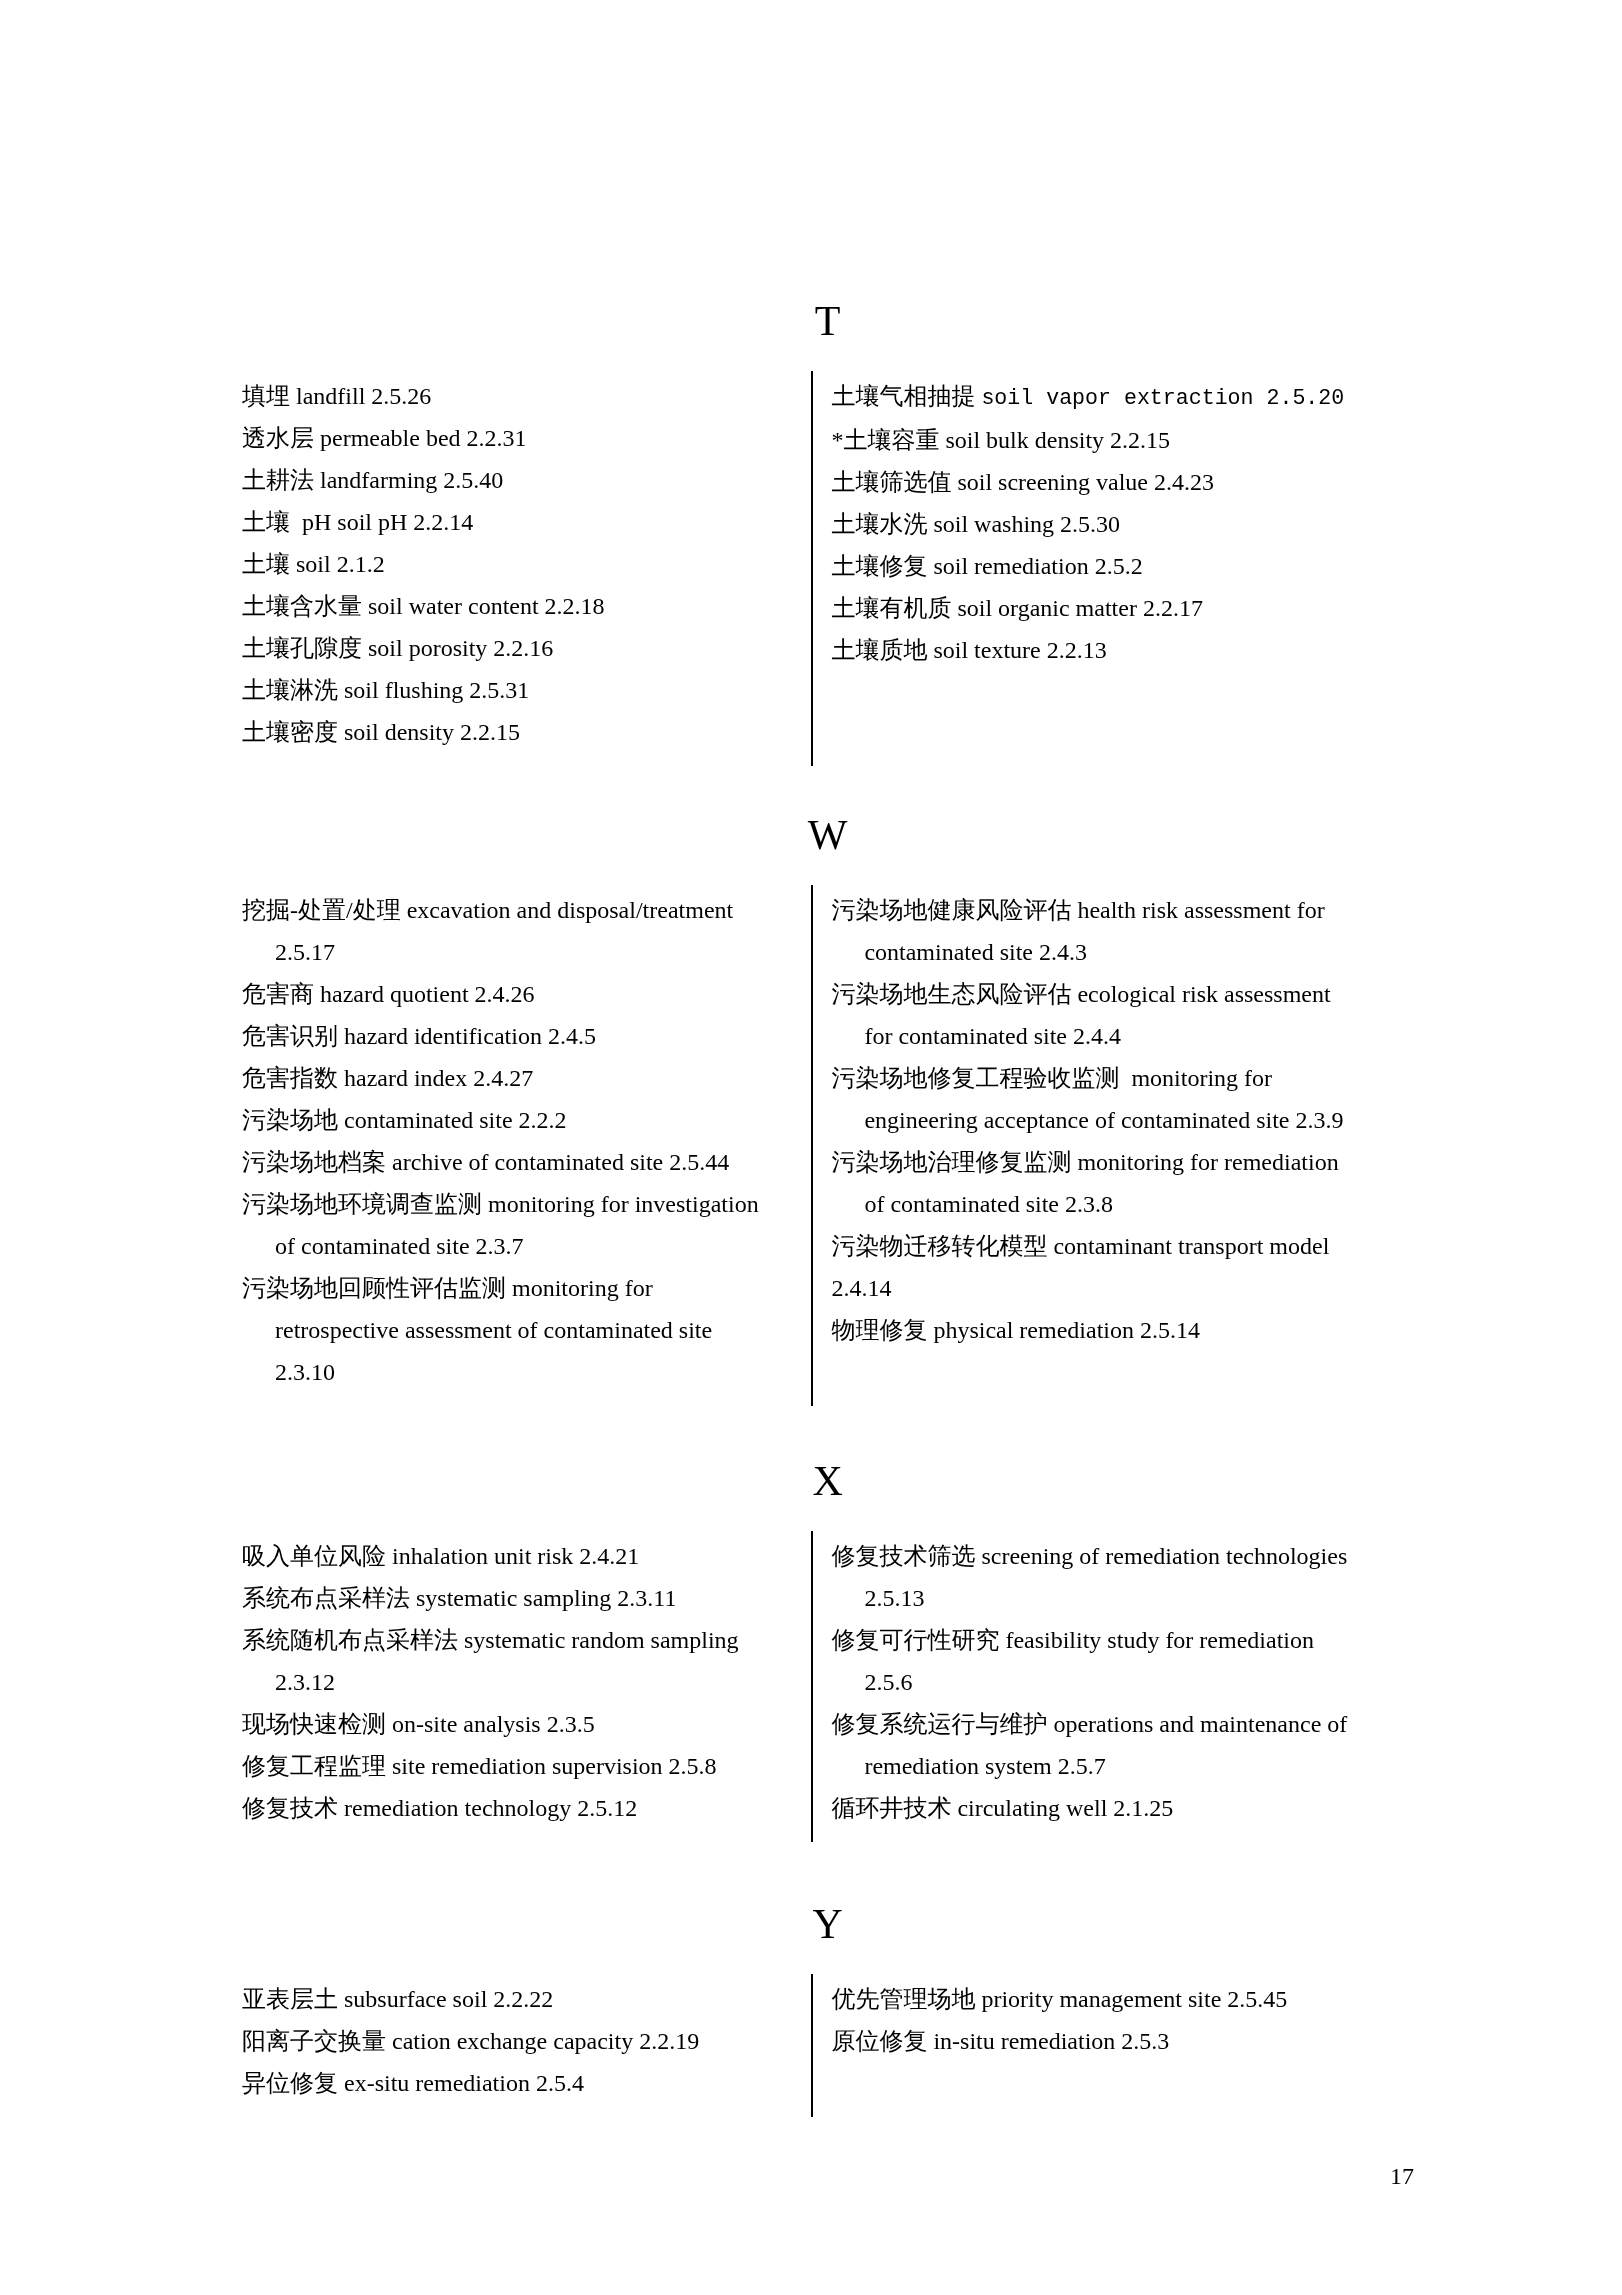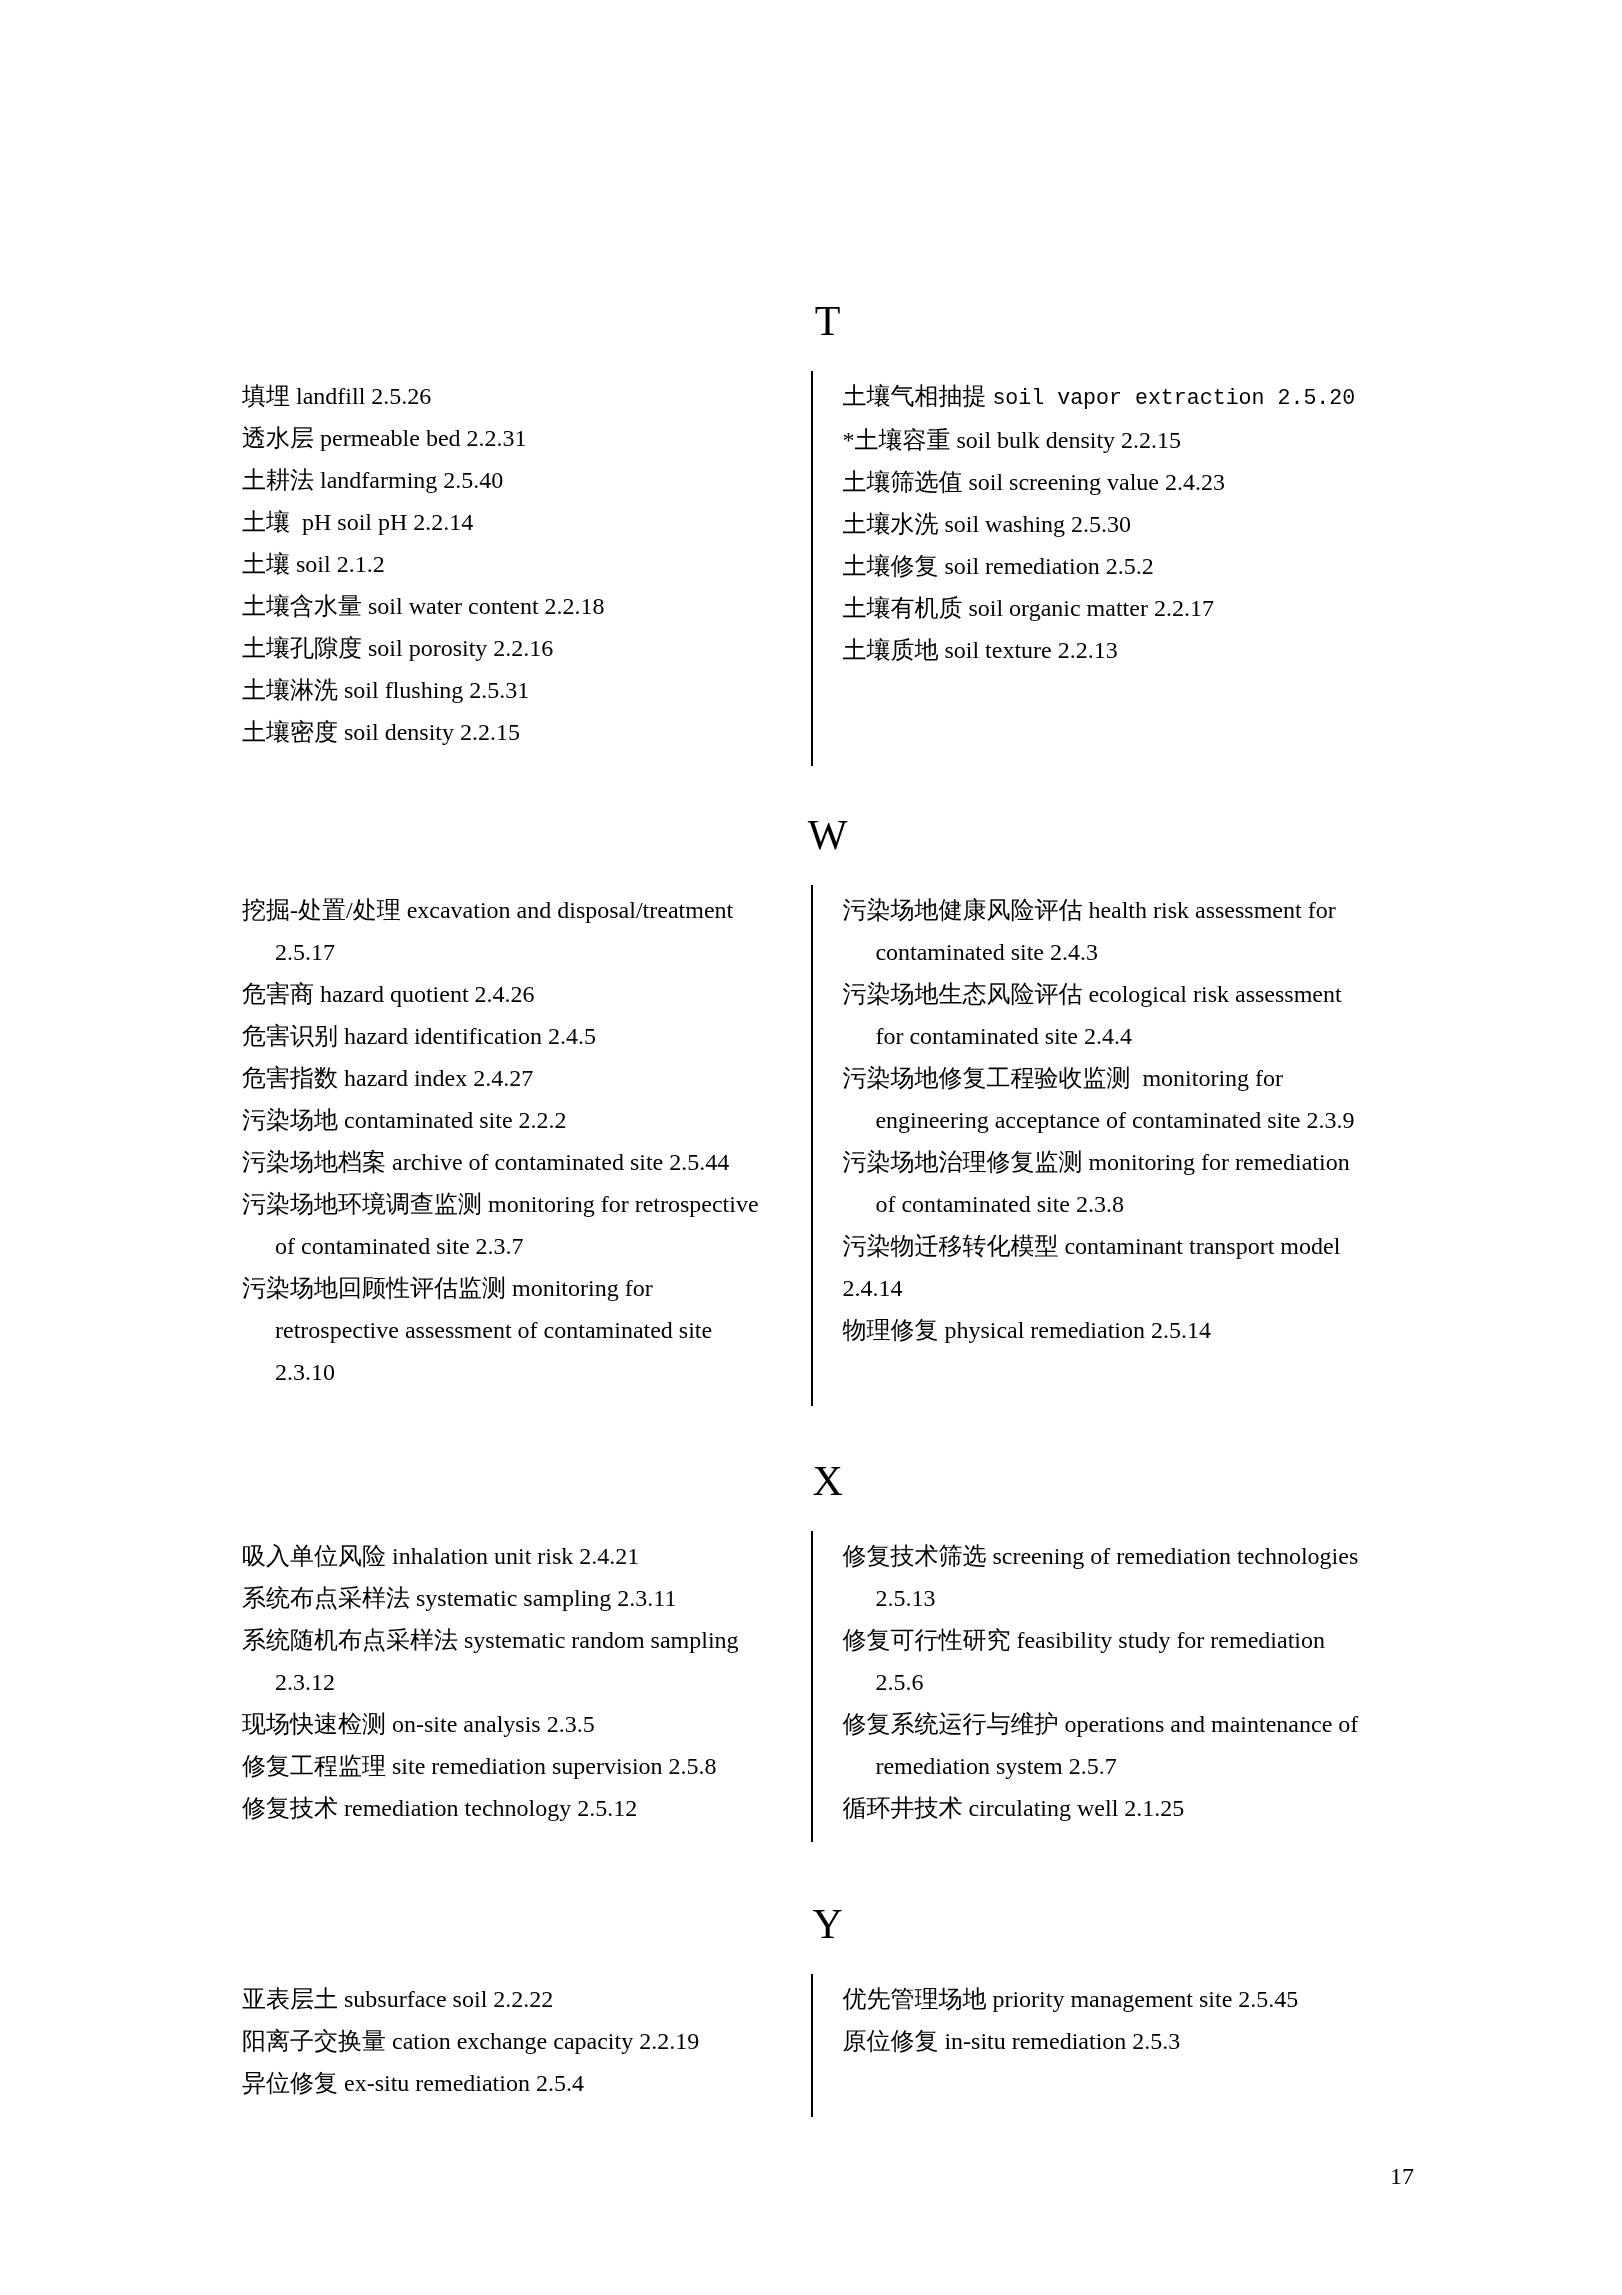--- a/index.html
+++ b/index.html
@@ -16,21 +16,21 @@
     font-size:42px;line-height:47px;text-align:center;
     margin-bottom:26px;letter-spacing:0.7px;
   }
   .cols{display:flex;align-items:stretch;}
   .col{
     font-size:24px;line-height:42px;
     padding:3.9px 0 13px 0;
   }
   .col.left{width:553px;padding-right:16.4px;flex:0 0 auto;box-sizing:content-box;}
   .divider{width:2px;background:#000;flex:0 0 auto;}
-  .col.right{flex:1 1 auto;padding-left:29px;}
+  .col.right{flex:1 1 auto;padding-left:18px;}
   .line{white-space:pre;}
   .line.ind{padding-left:33px;}
   .mono{
     font-family:"Liberation Mono","DejaVu Sans Mono",monospace;
     font-size:21.6px;
   }
   .page-number{
     text-align:right;font-size:24px;line-height:27.5px;margin-top:19.6px;
   }
 </style>
@@ -69,21 +69,21 @@
         <div class="letter">W</div>
         <div class="cols">
           <div class="col left">
             <div class="line">挖掘-处置/处理 excavation and disposal/treatment</div>
             <div class="line ind">2.5.17</div>
             <div class="line">危害商 hazard quotient 2.4.26</div>
             <div class="line">危害识别 hazard identification 2.4.5</div>
             <div class="line">危害指数 hazard index 2.4.27</div>
             <div class="line">污染场地 contaminated site 2.2.2</div>
             <div class="line">污染场地档案 archive of contaminated site 2.5.44</div>
-            <div class="line">污染场地环境调查监测 monitoring for retrospective</div>
+            <div class="line">污染场地环境调查监测 monitoring for investigation</div>
             <div class="line ind">of contaminated site 2.3.7</div>
             <div class="line">污染场地回顾性评估监测 monitoring for</div>
             <div class="line ind">retrospective assessment of contaminated site</div>
             <div class="line ind">2.3.10</div>
           </div>
           <div class="divider"></div>
           <div class="col right">
             <div class="line">污染场地健康风险评估 health risk assessment for</div>
             <div class="line ind">contaminated site 2.4.3</div>
             <div class="line">污染场地生态风险评估 ecological risk assessment</div>

